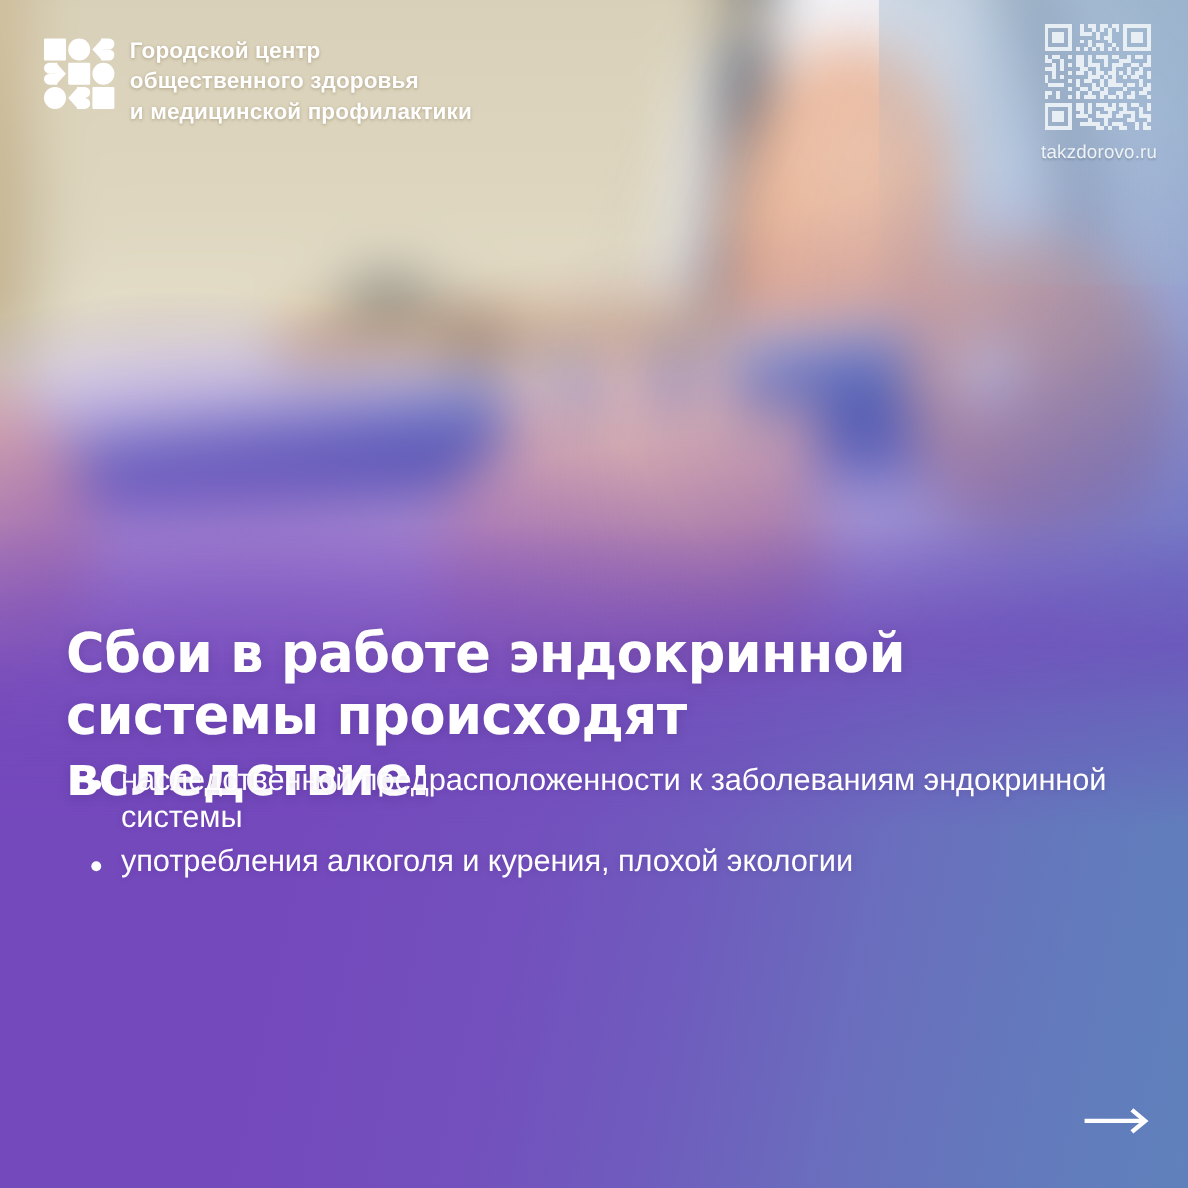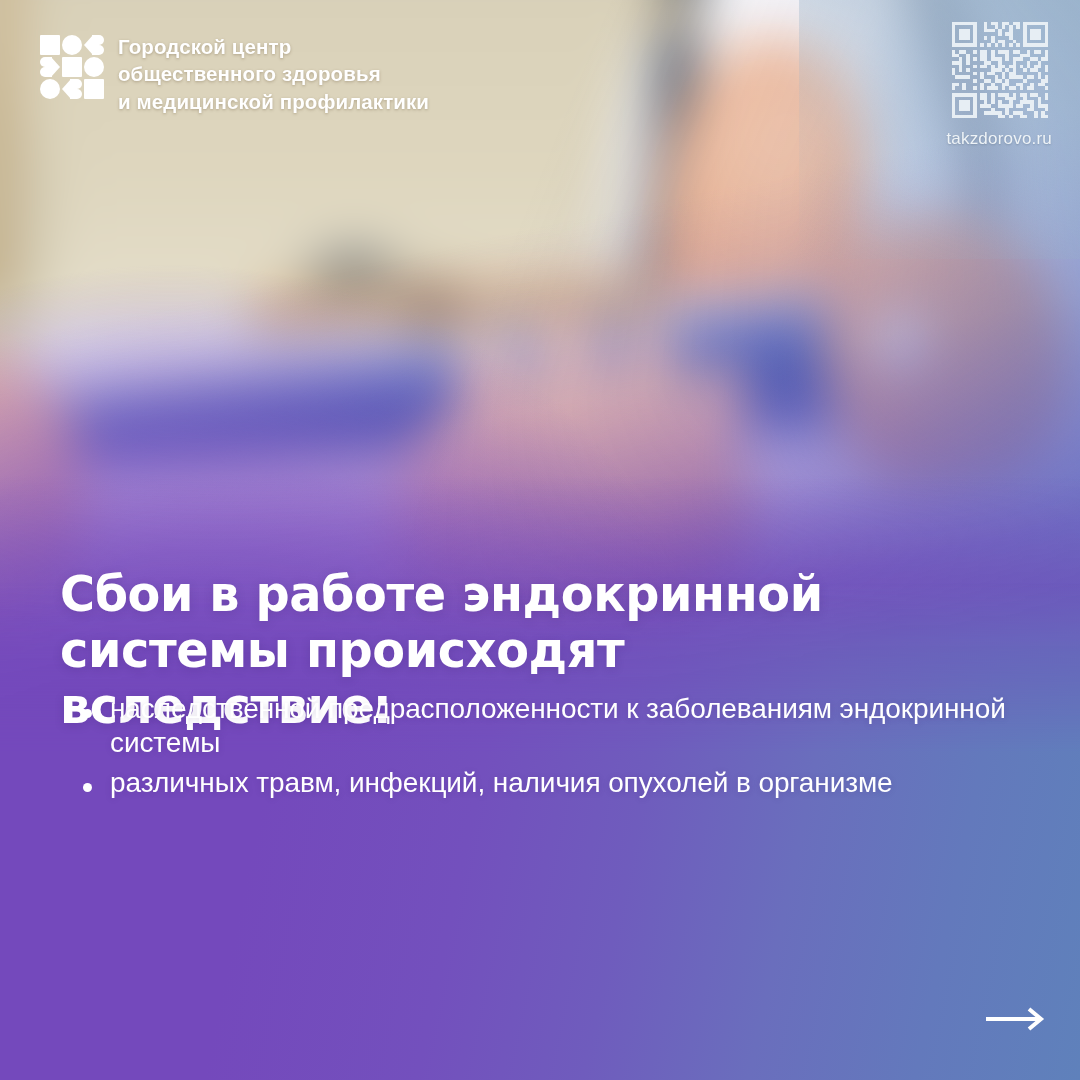--- a/index.html
+++ b/index.html
@@ -304,21 +304,21 @@
     line-height:1.33;
     font-weight:600;
     letter-spacing:.1px;
     white-space:pre-line;
     text-shadow:0 1px 3px rgba(90,70,40,.35);
   }
 
   
   .qr-wrap {
     position:absolute; right:28px; top:18px; z-index:6;
-    display:flex; flex-direction:column; align-items:flex-end; gap:7px;
+    display:flex; flex-direction:column; align-items:flex-start; gap:7px;
   }
   .qr { display:block; }
   .qr-caption {
     color:#eef3f7; font-size:17px; letter-spacing:.2px;
     text-shadow:0 1px 2px rgba(60,80,100,.3);
   }
 
   
   .headline {
     position:absolute; left:60px; top:566px; z-index:6;
@@ -481,21 +481,21 @@
       </g>
     </svg>
     <div class="qr-caption">takzdorovo.ru</div>
   </div>
 
   <div class="headline">Сбои в работе эндокринной
 системы происходят вследствие:</div>
 
   <ul class="bullets">
     <li>наследственной предрасположенности к заболеваниям эндокринной системы</li>
-    <li>различных травм, инфекций, наличия опухолей в организме</li>
+    <li>употребления алкоголя и курения, плохой экологии</li>
   </ul>
 
   <svg class="arrow" viewBox="0 0 62 26">
     <path d="M2 13 H56" stroke="#ffffff" stroke-width="4" stroke-linecap="butt" fill="none"></path>
     <path d="M45 3 L57 13 L45 23" stroke="#ffffff" stroke-width="4" fill="none" stroke-linecap="butt" stroke-linejoin="miter"></path>
   </svg>
 
 </div>
 
 </body></html>

